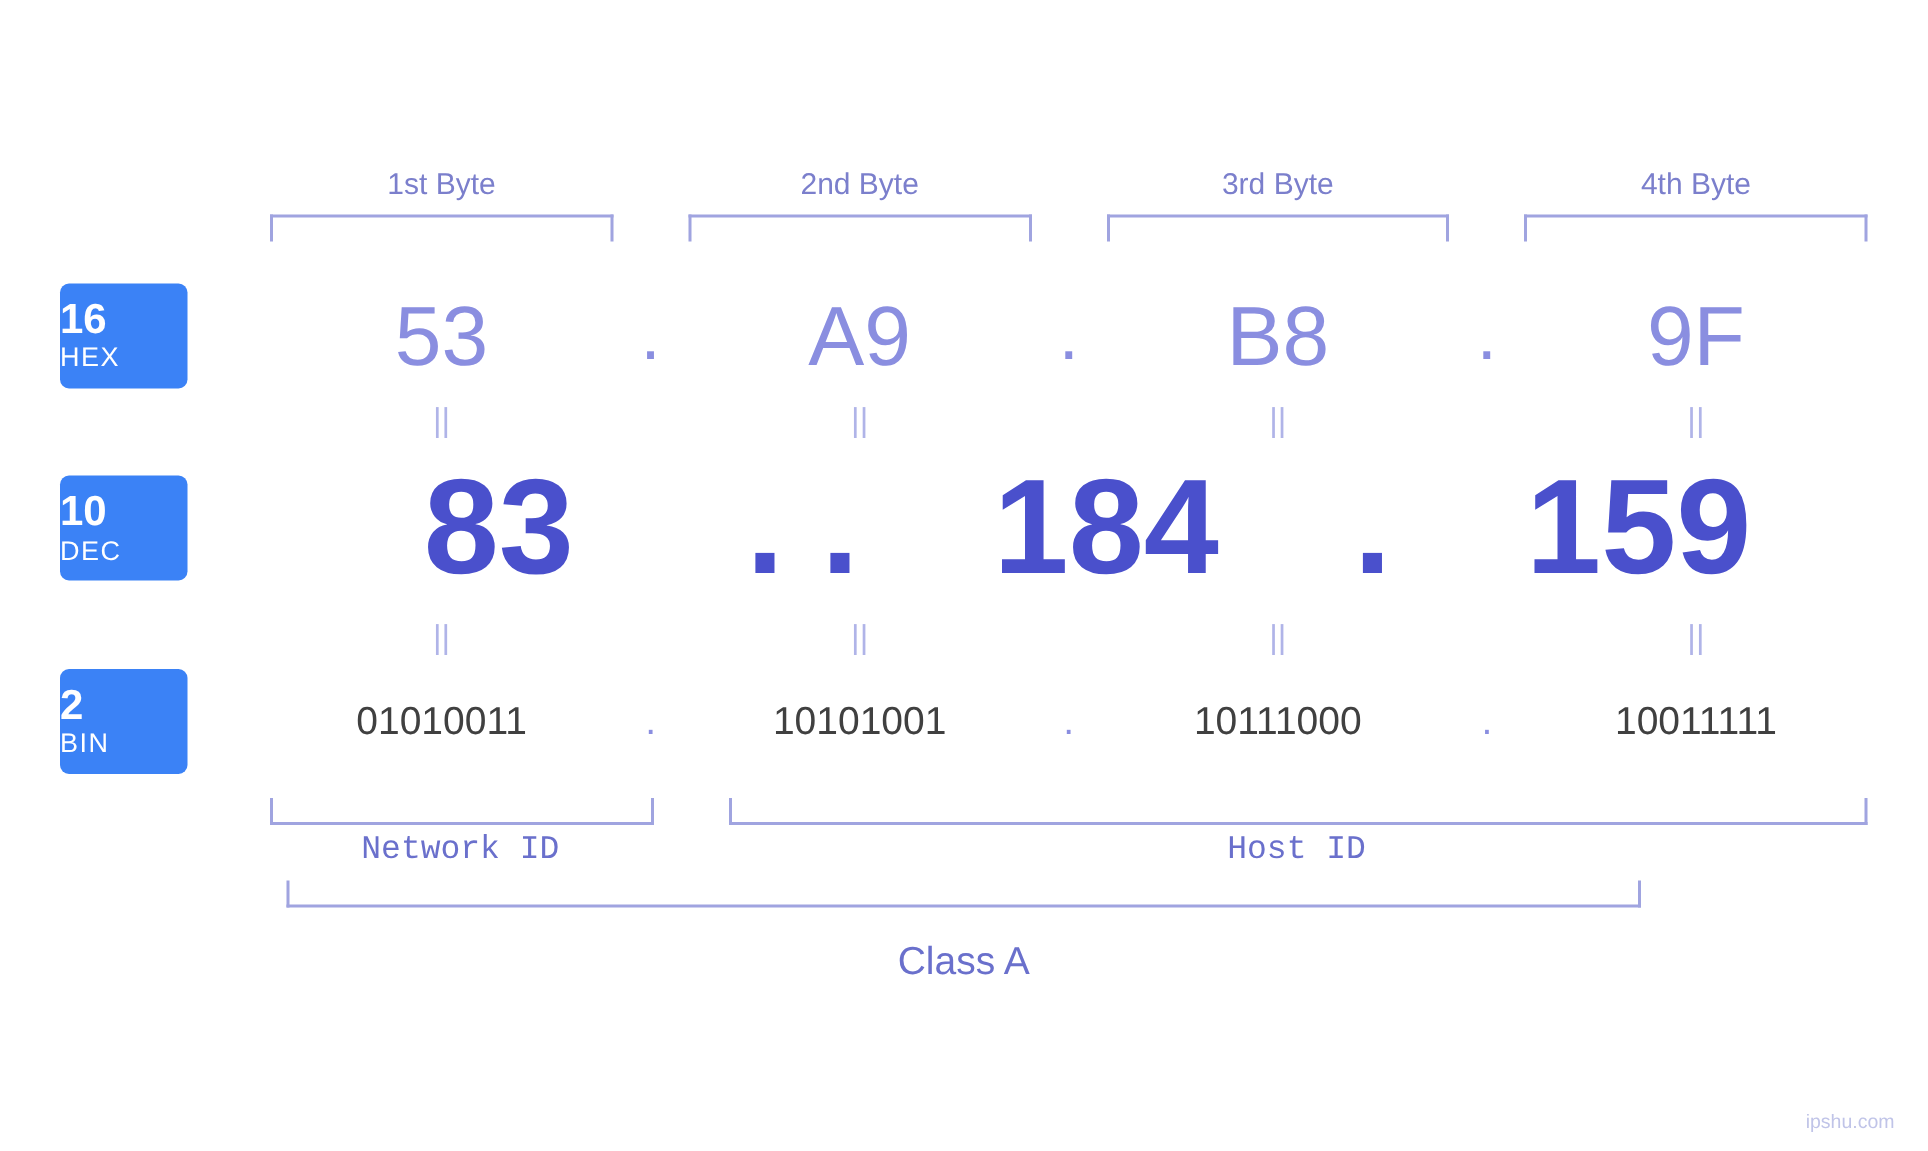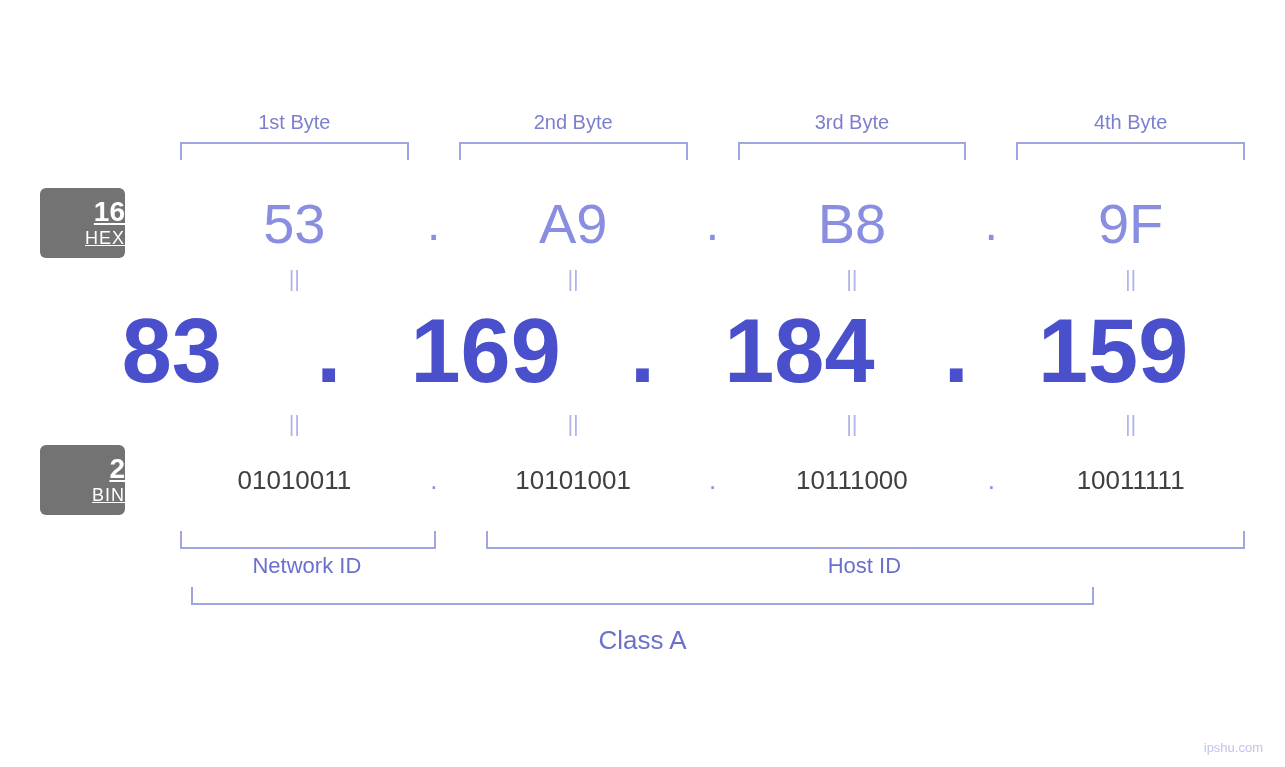--- a/index.html
+++ b/index.html
@@ -73,30 +73,29 @@
       display: flex;
       width: 100%;
       justify-content: center;
       align-items: center;
       margin: 8px 0;
     }
 
     .base-badge {
       width: 85px;
       height: 70px;
-      background: #737373;
+      background: #3b82f6;
       border-radius: 6px;
       display: flex;
       flex-direction: column;
-      align-items: flex-end;
+      align-items: flex-start;
       justify-content: center;
       color: white;
       flex-shrink: 0;
       margin-right: 55px;
-      text-decoration: underline;
     }
 
     .base-badge .base-num {
       font-size: 28px;
       font-weight: bold;
       line-height: 1.1;
     }
 
     .base-badge .base-label {
       font-size: 18px;
@@ -161,20 +160,21 @@
       width: 50px;
     }
 
     
     .bottom-section {
       width: 100%;
       display: flex;
       flex-direction: column;
       align-items: center;
       margin-top: 8px;
+      font-family: Liberation Mono, monospace;
     }
 
     .bottom-brackets-row {
       display: flex;
       width: 100%;
       justify-content: center;
       margin-bottom: 4px;
     }
 
     .net-bracket {
@@ -309,27 +309,28 @@
     <div class="eq-col">||</div>
     <div class="eq-dot-spacer"></div>
     <div class="eq-col">||</div>
     <div class="eq-dot-spacer"></div>
     <div class="eq-col">||</div>
     <div class="eq-dot-spacer"></div>
     <div class="eq-col">||</div>
   </div>
 
   <div class="value-row dec-row">
+    <div class="base-badge">
+      <span class="base-num">10</span>
+      <span class="base-label">DEC</span>
+    </div>
     <div class="val-col">
         <span class="value-num">83</span>
       </div>
     <div class="dot-separator">.</div>
-    <div class="val-col">
-        <span class="value-num">169</span>
-      </div>
     <div class="dot-separator">.</div>
     <div class="val-col">
         <span class="value-num">184</span>
       </div>
     <div class="dot-separator">.</div>
     <div class="val-col">
         <span class="value-num">159</span>
       </div>
   </div>
 

